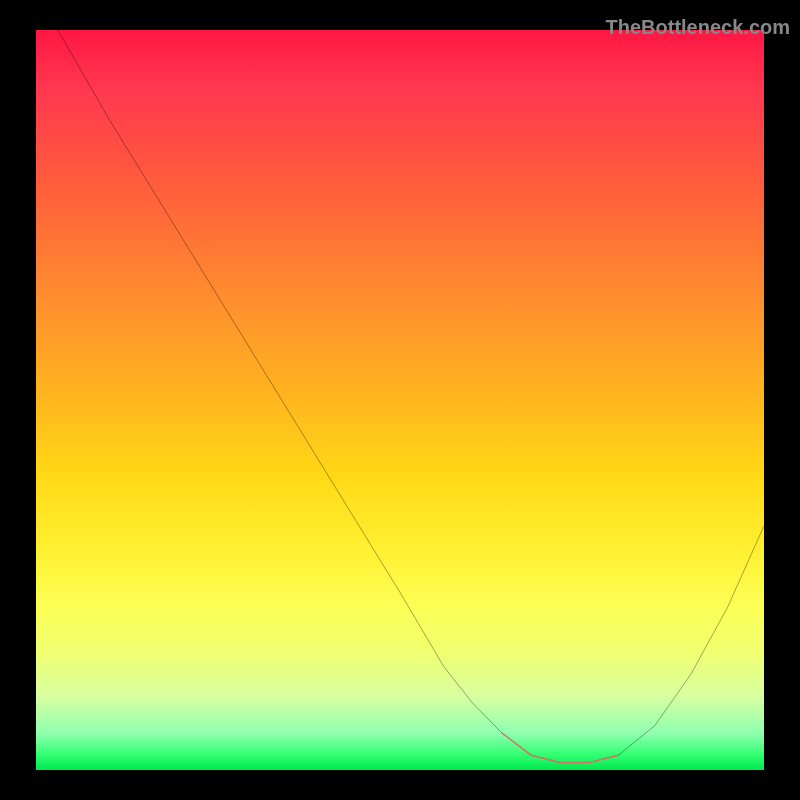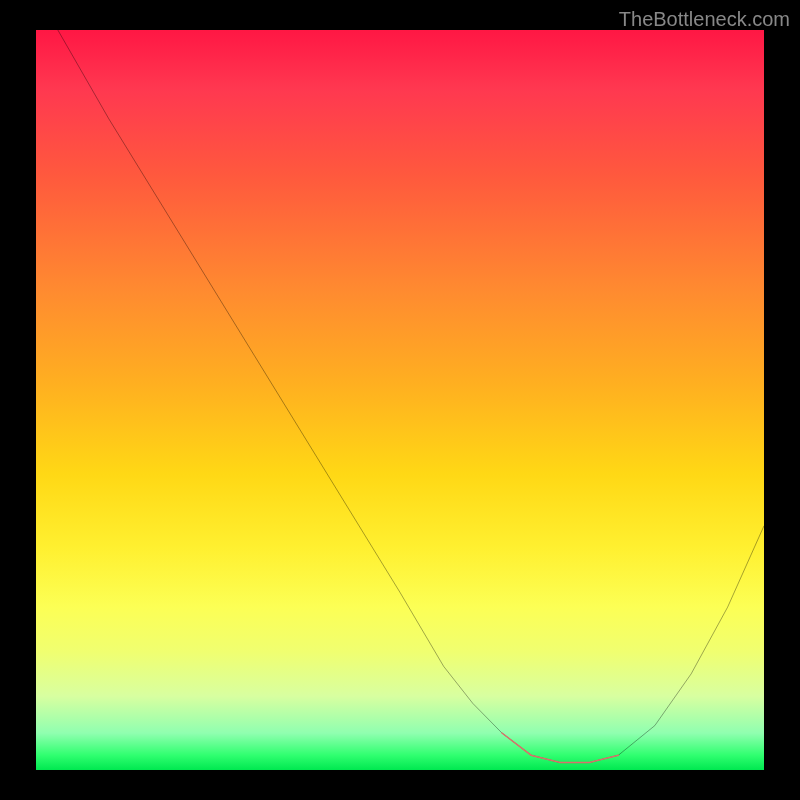--- a/index.html
+++ b/index.html
@@ -12,25 +12,25 @@
     font-family: Arial, sans-serif;
   }
   .container {
     position: relative;
     width: 800px;
     height: 800px;
     background: #000;
   }
   .watermark {
     position: absolute;
-    top: 8px;
+    top: 16px;
     right: 10px;
     color: #888;
     font-size: 20px;
-    font-weight: 400;
+    font-weight: 700;
     z-index: 10;
   }
   .plot-area {
     position: absolute;
     left: 36px;
     top: 30px;
     width: 728px;
     height: 740px;
   }
   .gradient-bg {

